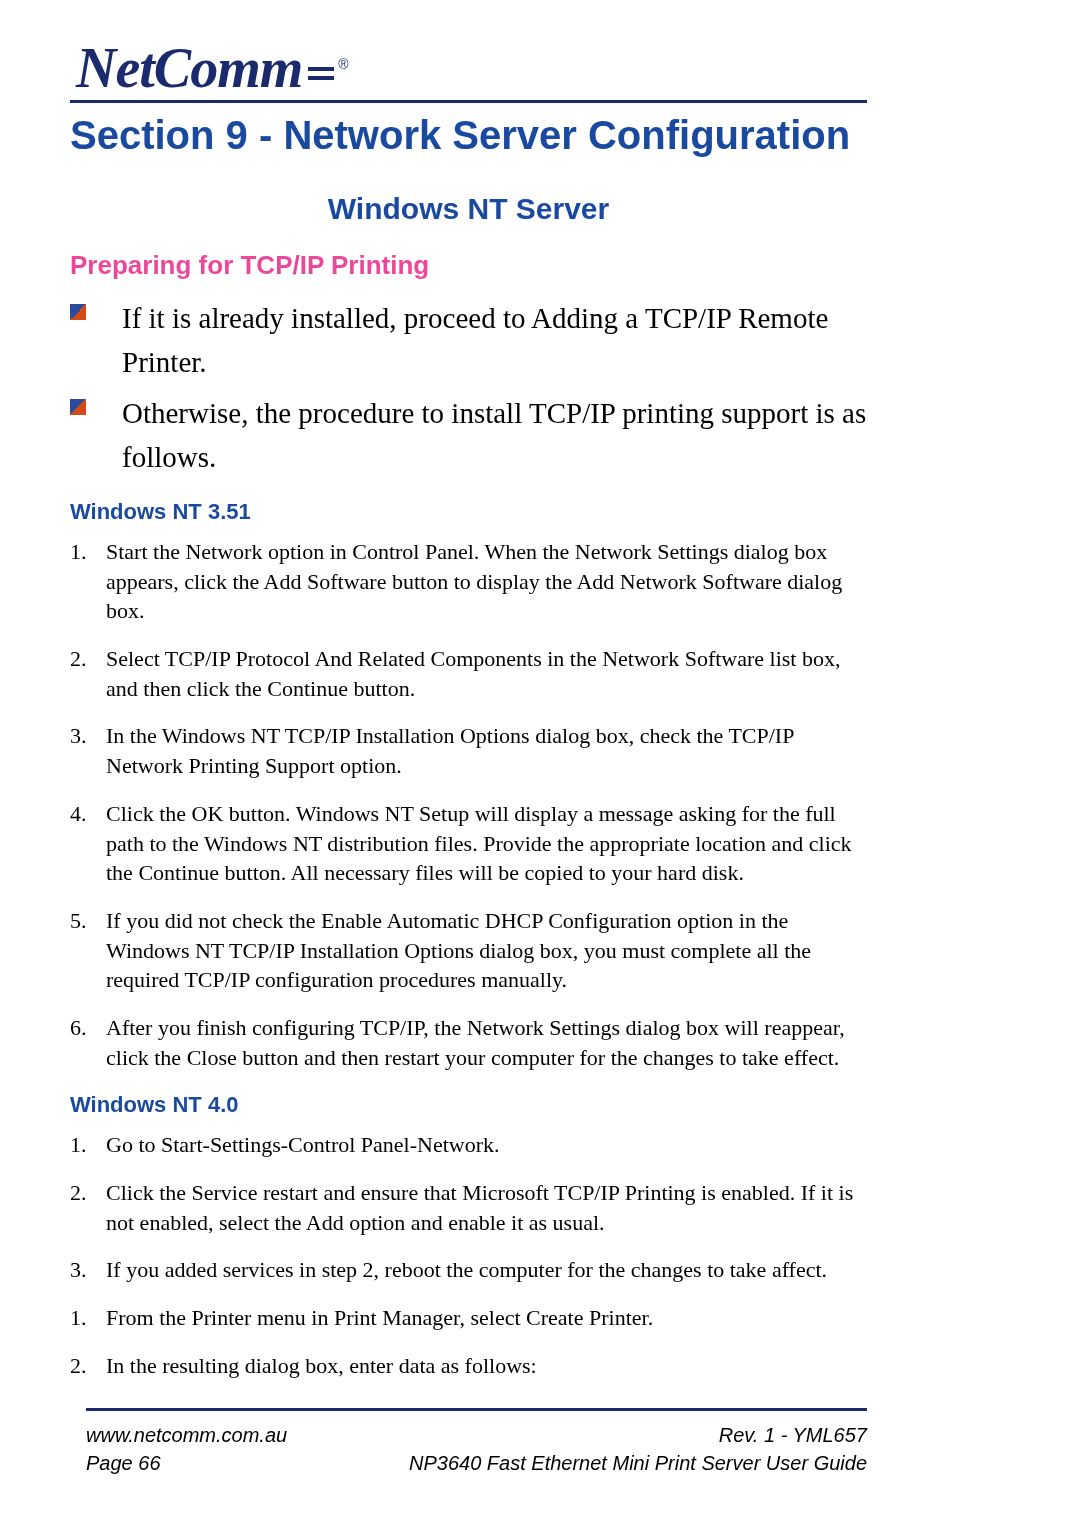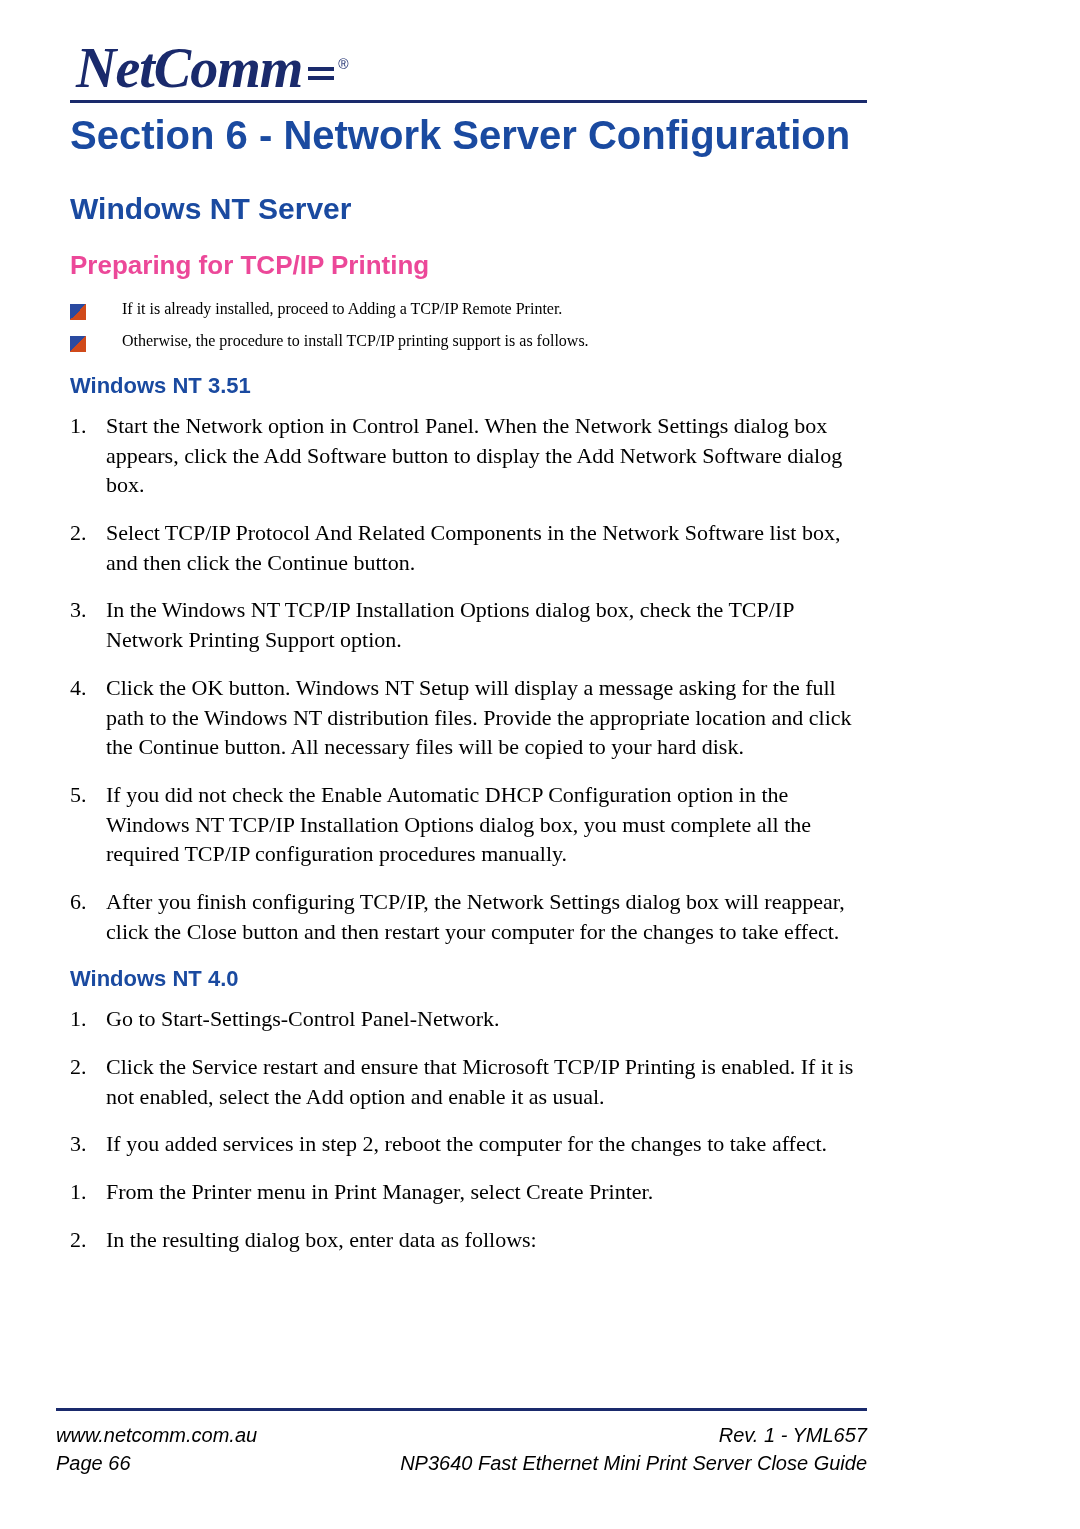--- a/index.html
+++ b/index.html
@@ -57,20 +57,21 @@
     color: #1a4aa0;
     font-size: 40px;
     margin-bottom: 34px;
   }
   h2.h2 {
     font-family: Arial, Helvetica, sans-serif;
     font-weight: bold;
     color: #1a4aa0;
     font-size: 30px;
     margin-bottom: 24px;
+    text-align: center;
   }
   h3.h3 {
     font-family: Arial, Helvetica, sans-serif;
     font-weight: bold;
     color: #ec4899;
     font-size: 26px;
     margin-bottom: 16px;
     margin-top: 14px;
   }
   h4.h4 {
@@ -86,21 +87,21 @@
     line-height: 1.35;
     margin-bottom: 16px;
   }
   ul.bullets {
     list-style: none;
     margin-bottom: 12px;
   }
   ul.bullets li {
     position: relative;
     padding-left: 52px;
-    font-size: 16px;
+    font-size: 29px;
     line-height: 1.5;
     margin-bottom: 8px;
   }
   ul.bullets li::before {
     content: "";
     position: absolute;
     left: 0;
     top: 7px;
     width: 16px;
     height: 16px;
@@ -121,21 +122,21 @@
   }
   ol.numbered li::before {
     content: counter(item) ".";
     position: absolute;
     left: 0;
     top: 0;
     font-size: 22px;
   }
   .footer {
     position: absolute;
-    left: 56px;
+    left: 86px;
     right: 70px;
     bottom: 52px;
   }
   .rule-bottom {
     height: 3px;
     background: #1a2a6c;
     margin-bottom: 10px;
   }
   .footer-row {
     display: flex;
@@ -156,21 +157,21 @@
     <span class="logo-text">NetComm</span>
     <span class="logo-bars">
       <span class="logo-bar"></span>
       <span class="logo-bar"></span>
     </span>
     <span class="registered">®</span>
   </div>
 
   <div class="rule-top"></div>
 
-  <h1 class="section-title">Section 6 - Network Server Configuration</h1>
+  <h1 class="section-title">Section 9 - Network Server Configuration</h1>
 
   <h2 class="h2">Windows NT Server</h2>
 
   <h3 class="h3">Preparing for TCP/IP Printing</h3>
 
 
   <ul class="bullets">
     <li>If it is already installed, proceed to Adding a TCP/IP Remote Printer.</li>
     <li>Otherwise, the procedure to install TCP/IP printing support is as follows.</li>
   </ul>
@@ -203,18 +204,18 @@
 
   <div class="footer">
     <div class="rule-bottom"></div>
     <div class="footer-row">
       <div>
         <div>www.netcomm.com.au</div>
         <div>Page 66</div>
       </div>
       <div class="footer-right">
         <div>Rev. 1 - YML657</div>
-        <div>NP3640  Fast Ethernet Mini Print Server Close Guide</div>
+        <div>NP3640  Fast Ethernet Mini Print Server User Guide</div>
       </div>
     </div>
   </div>
 
 </div>
 
 </body></html>

